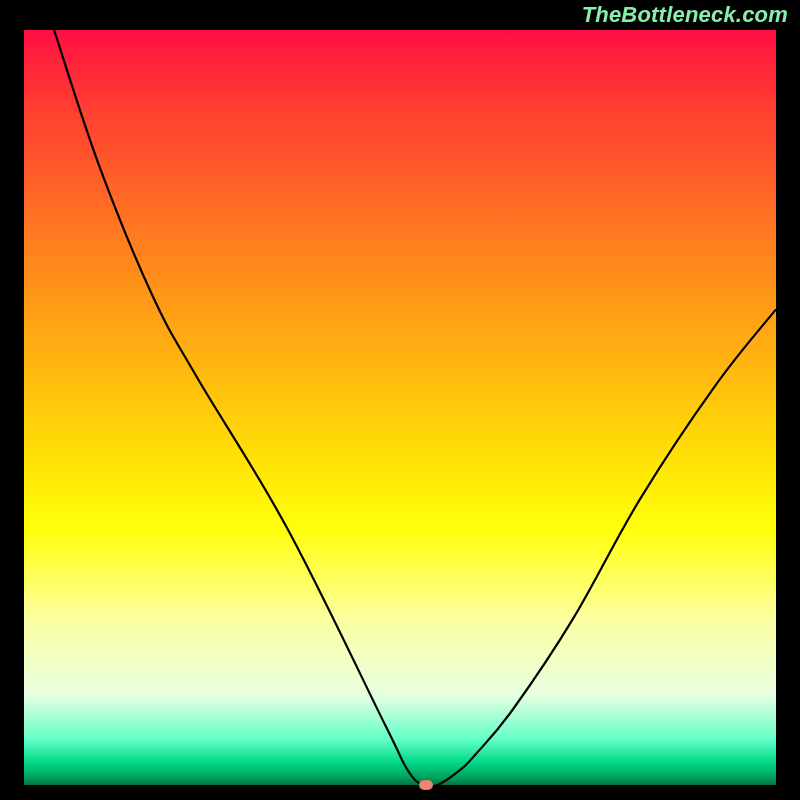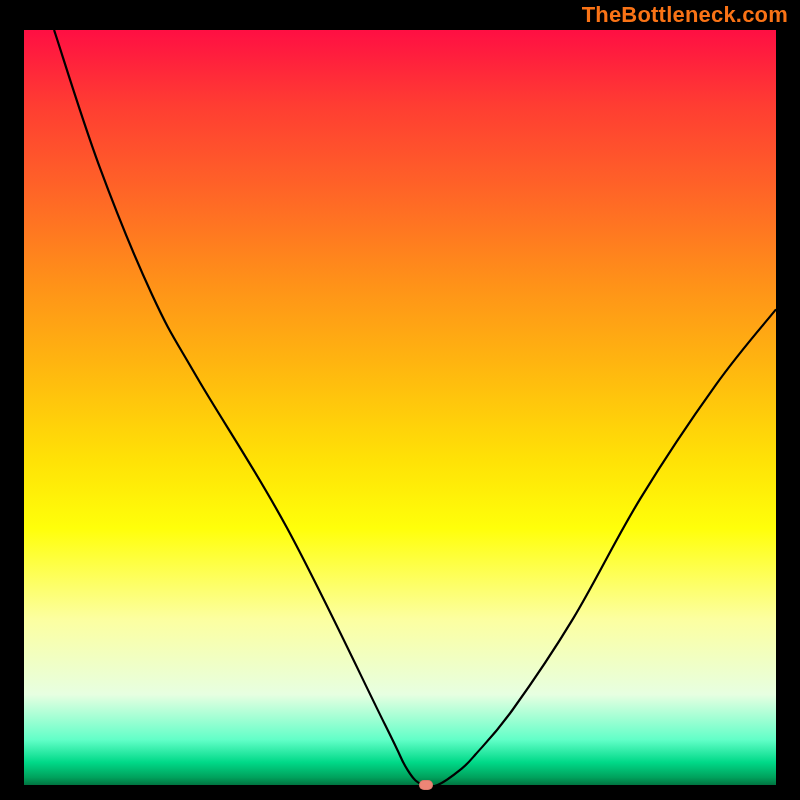--- a/index.html
+++ b/index.html
@@ -20,24 +20,25 @@
   .watermark-wrap {
     position: absolute;
     top: 0;
     right: 12px;
     z-index: 30;
     height: 30px;
     display: flex;
     align-items: center;
   }
   .watermark {
-    color: #f97316;
+    color: #86efac;
     font-size: 22px;
     font-weight: bold;
     letter-spacing: 0.2px;
+    font-style: italic;
   }
   .plot {
     position: absolute;
     left: 24px;
     right: 24px;
     top: 30px;
     bottom: 15px;
     
     background: linear-gradient(
       to bottom,

